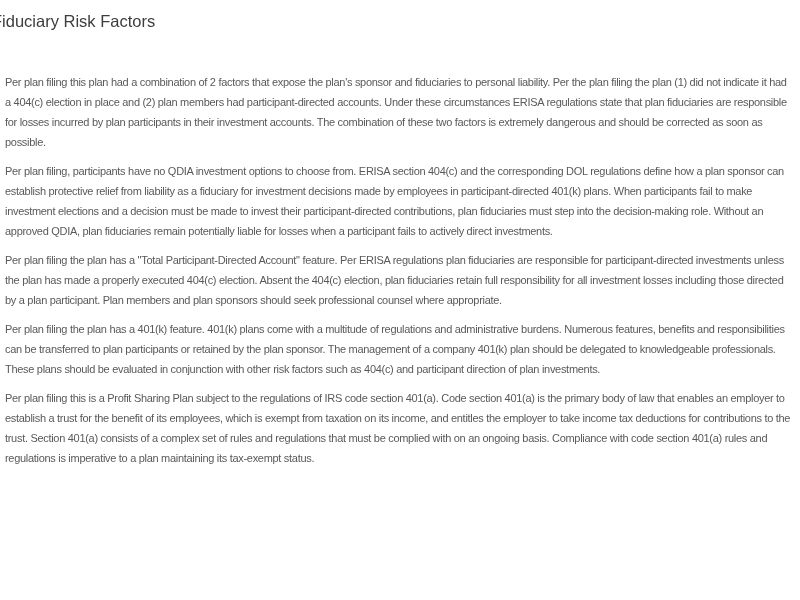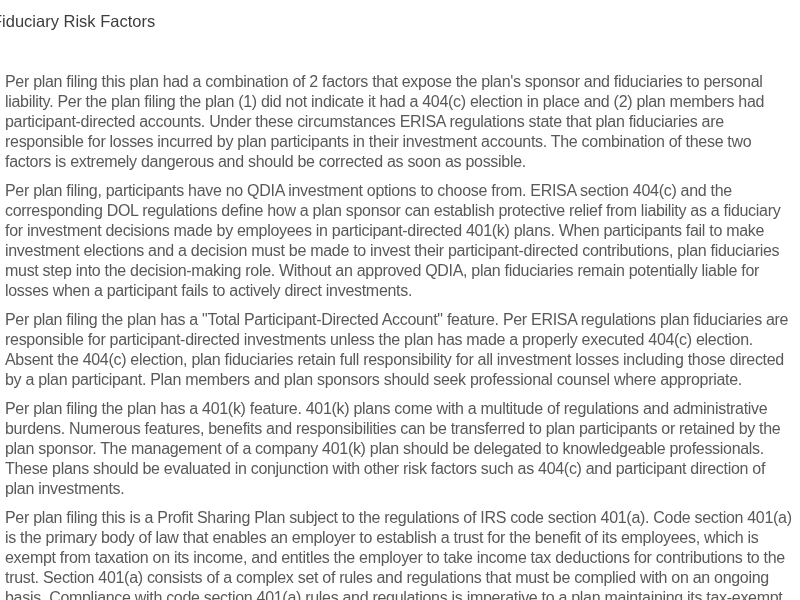--- a/index.html
+++ b/index.html
@@ -18,21 +18,21 @@
   }
   h1.report-title {
     font-size: 16.5px;
     font-weight: 400;
     line-height: 22px;
     color: #3d3d3d;
     margin: 0 0 40px -13px; 
     white-space: nowrap;
   }
   .risk-text p {
-    font-size: 16px;
+    font-size: 11px;
     line-height: 20px;
     letter-spacing: -0.3px;
     color: #595959;
     margin: 0 0 9px 0;
     max-width: 791px;
   }
   .risk-text p:last-child { margin-bottom: 16px; }
 </style>
 </head>
 <body>

